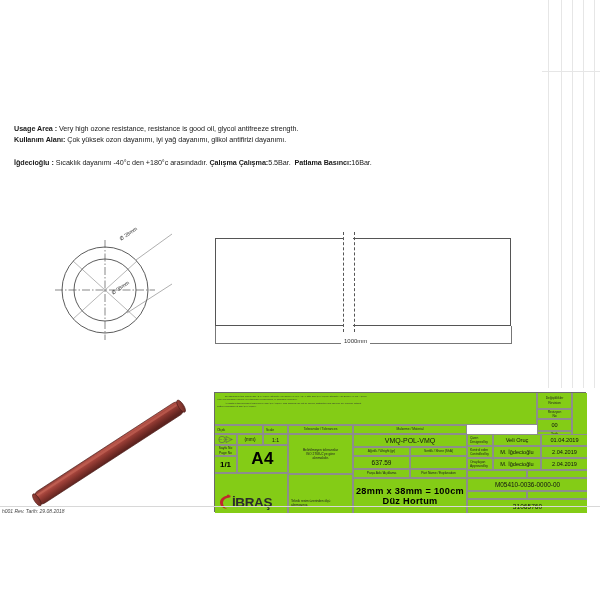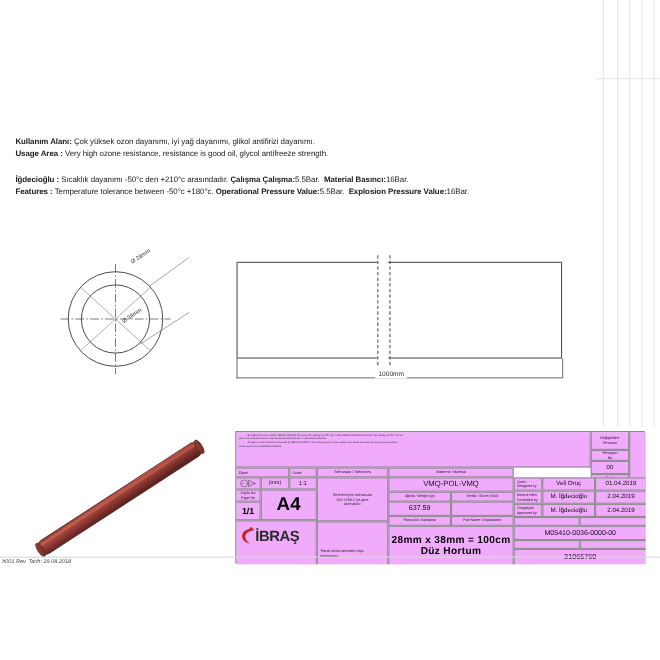--- a/index.html
+++ b/index.html
@@ -24,21 +24,21 @@
   .breakline{position:absolute;border-left:1px dashed #555;}
   .dimline{position:absolute;border-top:1px solid #777;}
   .dimtick{position:absolute;border-left:1px solid #777;}
   .dimlabel{position:absolute;font-size:6px;color:#333;background:#fff;padding:0 3px;white-space:nowrap;}
 
   
   .photo{position:absolute;}
 
   
   .tb{position:absolute;box-sizing:border-box;border:1px solid #6a6a6a;background:#fff;}
-  .cell{position:absolute;box-sizing:border-box;border:0.7px solid #8d8d8d;background:#f0abfc;overflow:hidden;}
+  .cell{position:absolute;box-sizing:border-box;border:0.7px solid #8d8d8d;background:#84cc16;overflow:hidden;}
   .lbl{font-size:3.3px;line-height:4.2px;color:#222;letter-spacing:-0.05px;}
   .lbl-c{font-size:3.3px;line-height:4.2px;color:#222;text-align:center;}
   .val{font-size:5.6px;color:#111;text-align:center;}
   .val-lg{font-size:9.5px;color:#000;text-align:center;font-weight:bold;}
   .val-xl{font-size:13px;color:#000;text-align:center;font-weight:bold;letter-spacing:0.3px;}
   .vtiny{font-size:2.3px;line-height:3px;color:#333;}
   .pad{padding:1.5px 2px;}
   .ctr{display:flex;align-items:center;justify-content:center;text-align:center;}
   .ctrcol{display:flex;flex-direction:column;align-items:center;justify-content:center;text-align:center;}
 
@@ -57,33 +57,30 @@
 
   <div class="vrule" style="left:548px;height:388px;"></div>
   <div class="vrule" style="left:561px;height:388px;"></div>
   <div class="vrule" style="left:572px;height:388px;"></div>
   <div class="vrule" style="left:583px;height:388px;"></div>
   <div class="vrule" style="left:594px;height:388px;"></div>
   <div class="vrule" style="left:542px;top:71px;width:58px;height:1px;background:#e6e6e6;"></div>
 
   <div class="spec" style="top:124px;">
     <div class="line">
+      <b>Usage Area :</b><span> Very high ozone resistance, resistance is good oil, glycol antifreeze strength.</span>
+    </div>
+    <div class="line">
       <b>Kullanım Alanı:</b><span> Çok yüksek ozon dayanımı, iyi yağ dayanımı, glikol antifirizi dayanımı.</span>
-    </div>
-    <div class="line">
-      <b>Usage Area :</b><span> Very high ozone resistance, resistance is good oil, glycol antifreeze strength.</span>
     </div>
   </div>
 
   <div class="spec" style="top:158px;">
     <div class="line">
-      <b>İğdecioğlu :</b><span> Sıcaklık dayanımı -50°c den +210°c  arasındadır. </span><b>Çalışma Çalışma:</b><span>5.5Bar.</span>&nbsp;&nbsp;<b>Material Basıncı:</b><span>16Bar.</span>
-    </div>
-    <div class="line">
-      <b>Features :</b><span> Temperature tolerance between -50°c +180°c. </span><b>Operational Pressure Value:</b><span>5.5Bar.</span>&nbsp;&nbsp;<b>Explosion Pressure Value:</b><span>16Bar.</span>
+      <b>İğdecioğlu :</b><span> Sıcaklık dayanımı -40°c den +180°c  arasındadır. </span><b>Çalışma Çalışma:</b><span>5.5Bar.</span>&nbsp;&nbsp;<b>Patlama Basıncı:</b><span>16Bar.</span>
     </div>
   </div>
 
   <div class="xsec" style="left:52px;top:228px;width:125px;height:125px;">
     <svg width="125" height="125" viewBox="0 0 125 125">
       <circle cx="53" cy="62" r="43" fill="none" stroke="#4a4a4a" stroke-width="0.9"></circle>
       <circle cx="53" cy="62" r="31" fill="none" stroke="#4a4a4a" stroke-width="0.9"></circle>
 
       <line x1="3" y1="62" x2="103" y2="62" stroke="#555" stroke-width="0.7" stroke-dasharray="8,2,1.5,2"></line>
       <line x1="53" y1="12" x2="53" y2="112" stroke="#555" stroke-width="0.7" stroke-dasharray="8,2,1.5,2"></line>
@@ -227,21 +224,21 @@
       <span class="lbl">Parça Adı / Açıklama</span>
     </div>
     <div class="cell ctr" style="left:195px;top:76px;width:57px;height:9px;">
       <span class="lbl">Part Name / Explanation</span>
     </div>
     <div class="cell ctr" style="left:138px;top:85px;width:114px;height:35px;border-bottom:none;align-items:center;">
       <span class="val-xl" style="font-size:9.2px;">28mm x 38mm = 100cm Düz Hortum</span>
     </div>
 
     <div class="cell" style="left:0;top:80px;width:73px;height:40px;border-left:none;border-bottom:none;">
-      <div class="logo" style="left:4px;top:5px;">
+      <div class="logo" style="left:4px;top:20px;">
         <svg width="13" height="17" viewBox="0 0 13 17">
           <path d="M11.5 1.5 C4 1.5 1 5 1 8.6 C1 12 4 14.6 8.5 15.3 C5.5 13.4 4 11.3 4 8.9 C4 6.2 6.4 3.8 11.5 3.2 Z" fill="#c1272d"></path>
           <circle cx="9.2" cy="1.9" r="1.5" fill="#c1272d"></circle>
         </svg>
         <span class="name">İBRAŞ</span>
       </div>
     </div>
 
     <div class="cell pad" style="left:73px;top:81px;width:65px;height:39px;border-bottom:none;">
       <div class="lbl" style="margin-top:22px;">Teknik resim üzerinden ölçü</div>

